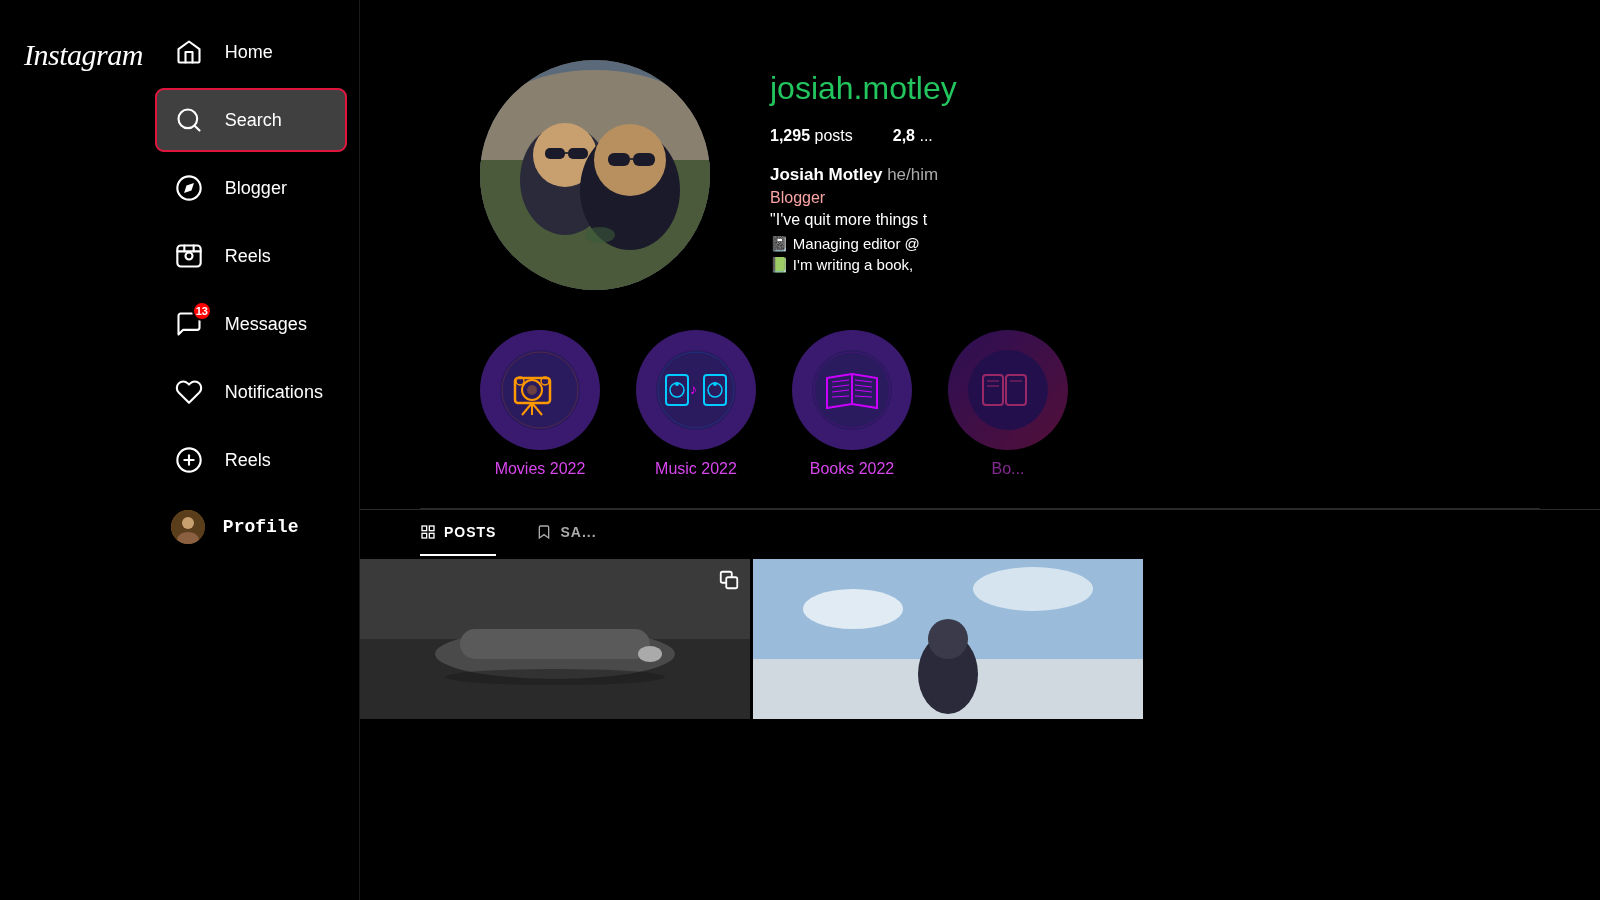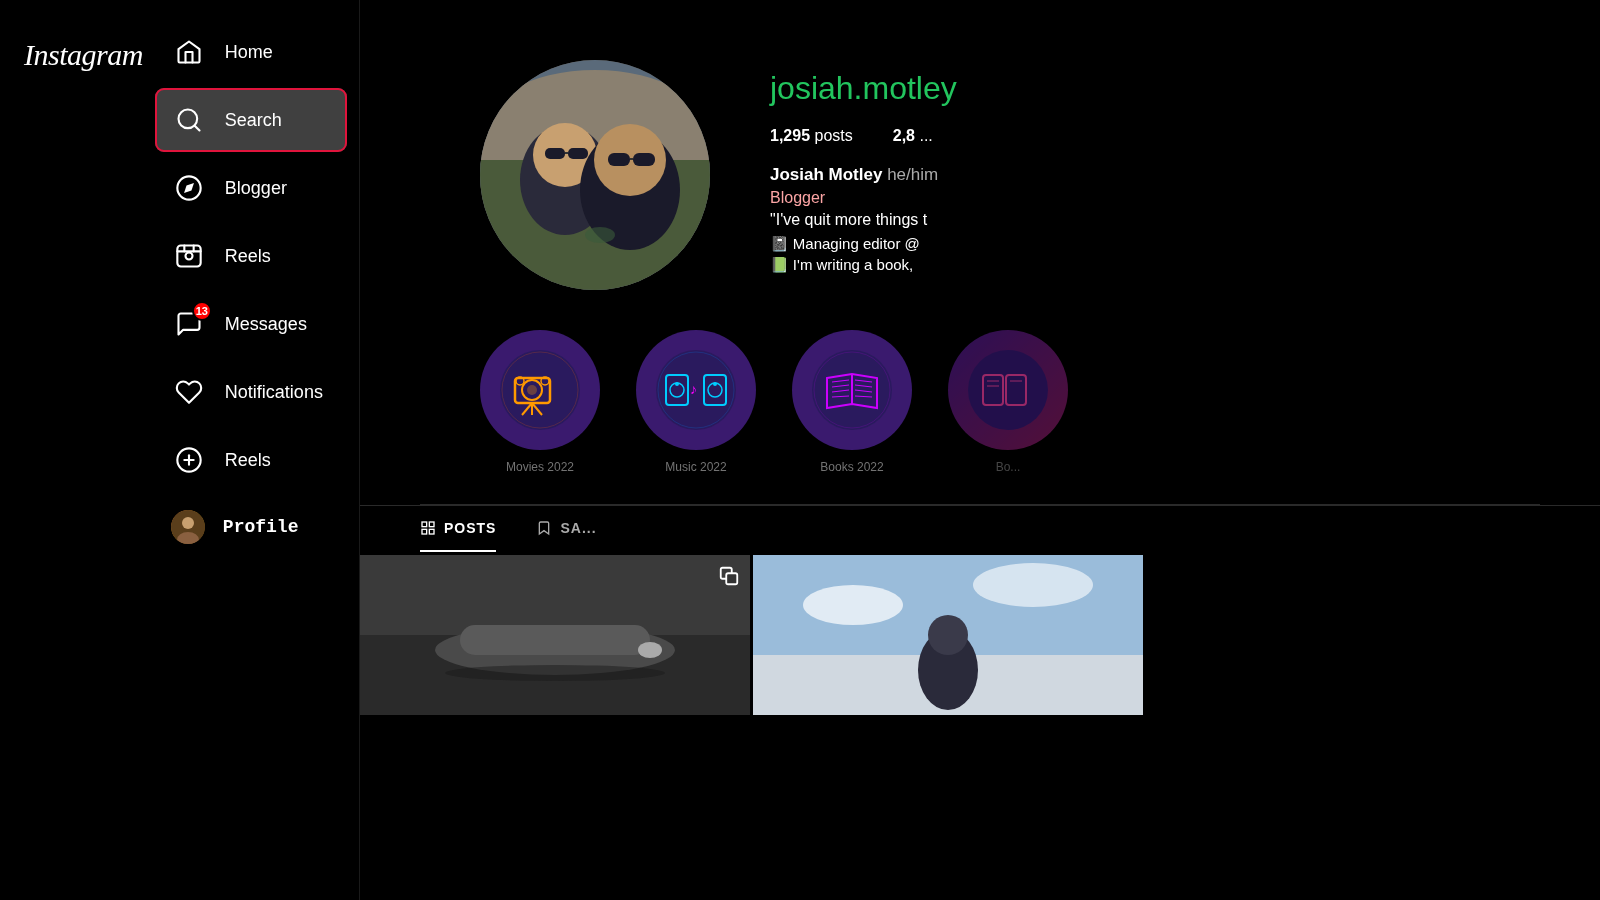--- a/index.html
+++ b/index.html
@@ -208,22 +208,22 @@
       width: 120px;
       height: 120px;
       border-radius: 50%;
       background: #3a1a6e;
       display: flex;
       align-items: center;
       justify-content: center;
       overflow: hidden;
     }
     .highlight-label {
-      font-size: 12px;
-      color: #737373;
+      font-size: 16px;
+      color: #d946ef;
       text-align: right;
     }
 
     
     .posts-tabs {
       display: flex;
       border-top: 1px solid #2a2a2a;
       padding: 0 60px;
       gap: 40px;
     }

